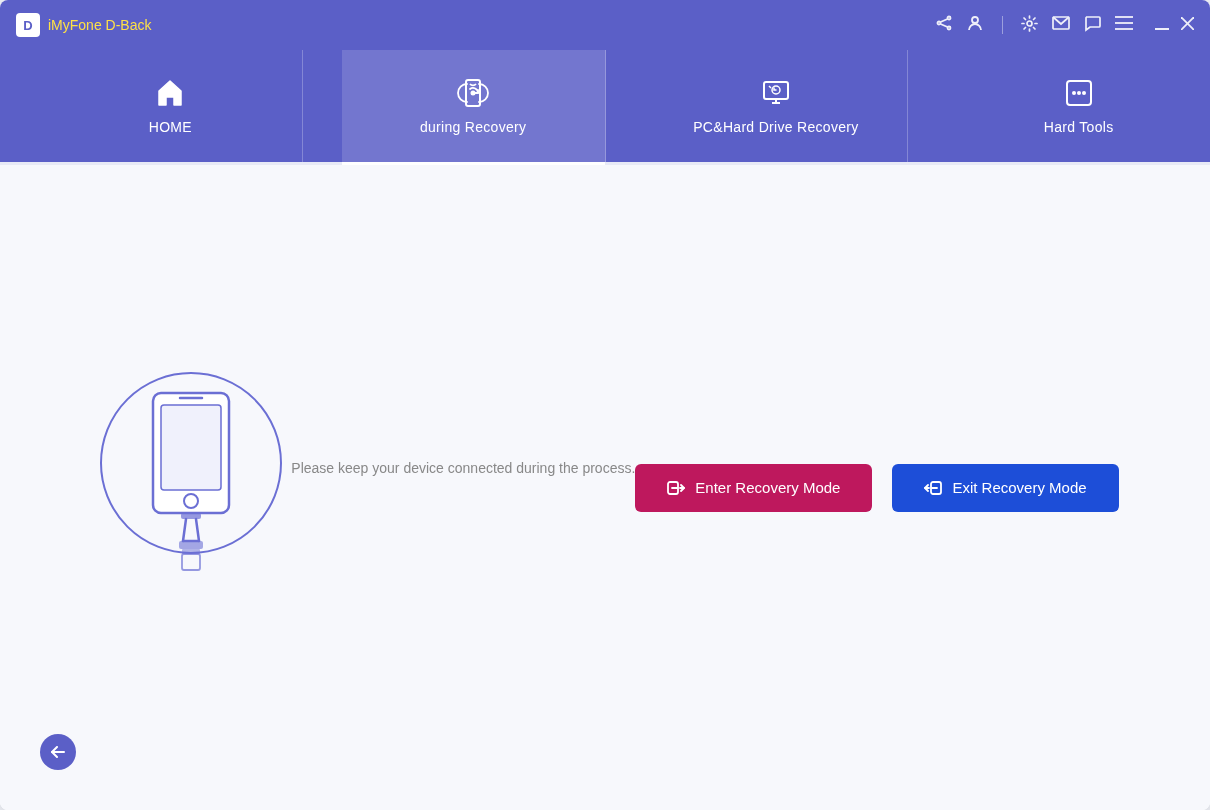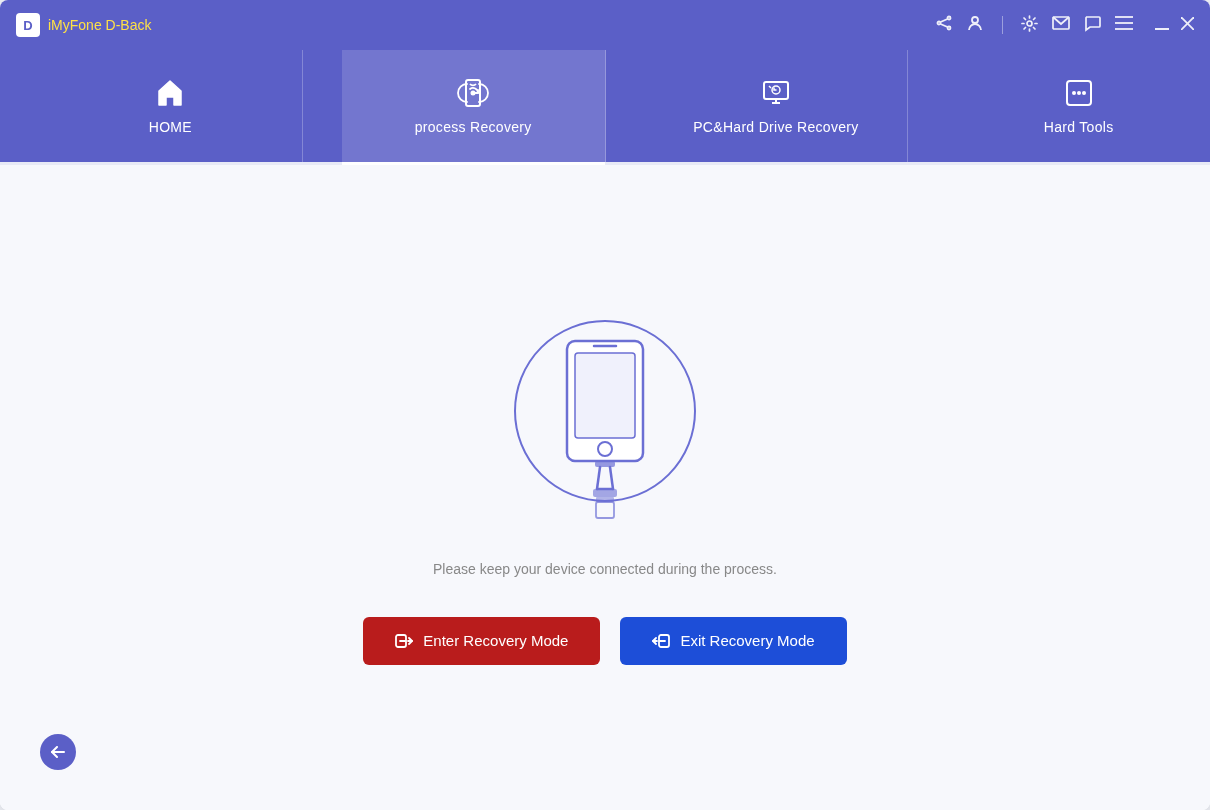--- a/index.html
+++ b/index.html
@@ -120,21 +120,21 @@
       right: 0;
       height: 3px;
       background: white;
     }
 
     
     .main-content {
       flex: 1;
       background: #f7f8fc;
       display: flex;
-      flex-direction: column;
+      flex-direction: row;
       align-items: center;
       justify-content: center;
       position: relative;
       padding: 20px;
     }
 
     
     .phone-illustration {
       width: 200px;
       height: 220px;
@@ -148,21 +148,21 @@
       text-align: center;
     }
 
     
     .buttons-row {
       display: flex;
       gap: 20px;
       align-items: center;
     }
     .btn-enter {
-      background: #b91c1c;
+      background: #be185d;
       color: white;
       border: none;
       border-radius: 6px;
       padding: 0 32px;
       height: 48px;
       font-size: 15px;
       font-weight: 500;
       cursor: pointer;
       display: flex;
       align-items: center;
@@ -291,21 +291,21 @@
       <svg class="nav-svg" viewBox="0 0 32 32" fill="none" xmlns="http://www.w3.org/2000/svg">
         <rect x="9" y="3" width="14" height="26" rx="2" stroke="white" stroke-width="2"></rect>
         <path d="M19 7a4 4 0 0 1-6 0" stroke="white" stroke-width="1.8" fill="none"></path>
         <path d="M22 7 A8 8 0 0 1 22 25" stroke="white" stroke-width="1.8" fill="none" stroke-linecap="round"></path>
         <path d="M10 7 A8 8 0 0 0 10 25" stroke="white" stroke-width="1.8" fill="none" stroke-linecap="round"></path>
         <circle cx="16" cy="16" r="2.5" fill="white"></circle>
 
         <path d="M13 12 A5 5 0 0 1 21 16" stroke="white" stroke-width="1.8" fill="none" stroke-linecap="round" stroke-linejoin="round"></path>
         <polyline points="21,13 21,16 18,16" stroke="white" stroke-width="1.8" fill="none" stroke-linecap="round" stroke-linejoin="round"></polyline>
       </svg>
-      <span class="nav-label">process Recovery</span>
+      <span class="nav-label">during Recovery</span>
     </div>
 
     <div class="nav-item">
       <svg class="nav-svg" viewBox="0 0 32 32" fill="none" xmlns="http://www.w3.org/2000/svg">
         <rect x="4" y="5" width="24" height="17" rx="2" stroke="white" stroke-width="2"></rect>
         <line x1="12" y1="26" x2="20" y2="26" stroke="white" stroke-width="2"></line>
         <line x1="16" y1="22" x2="16" y2="26" stroke="white" stroke-width="2"></line>
         <circle cx="16" cy="13" r="4" stroke="white" stroke-width="1.5"></circle>
         <line x1="9" y1="9" x2="11" y2="11" stroke="white" stroke-width="1.5"></line>
         <polyline points="14,11 14,13 16,13" stroke="white" stroke-width="1.5" stroke-linecap="round"></polyline>

